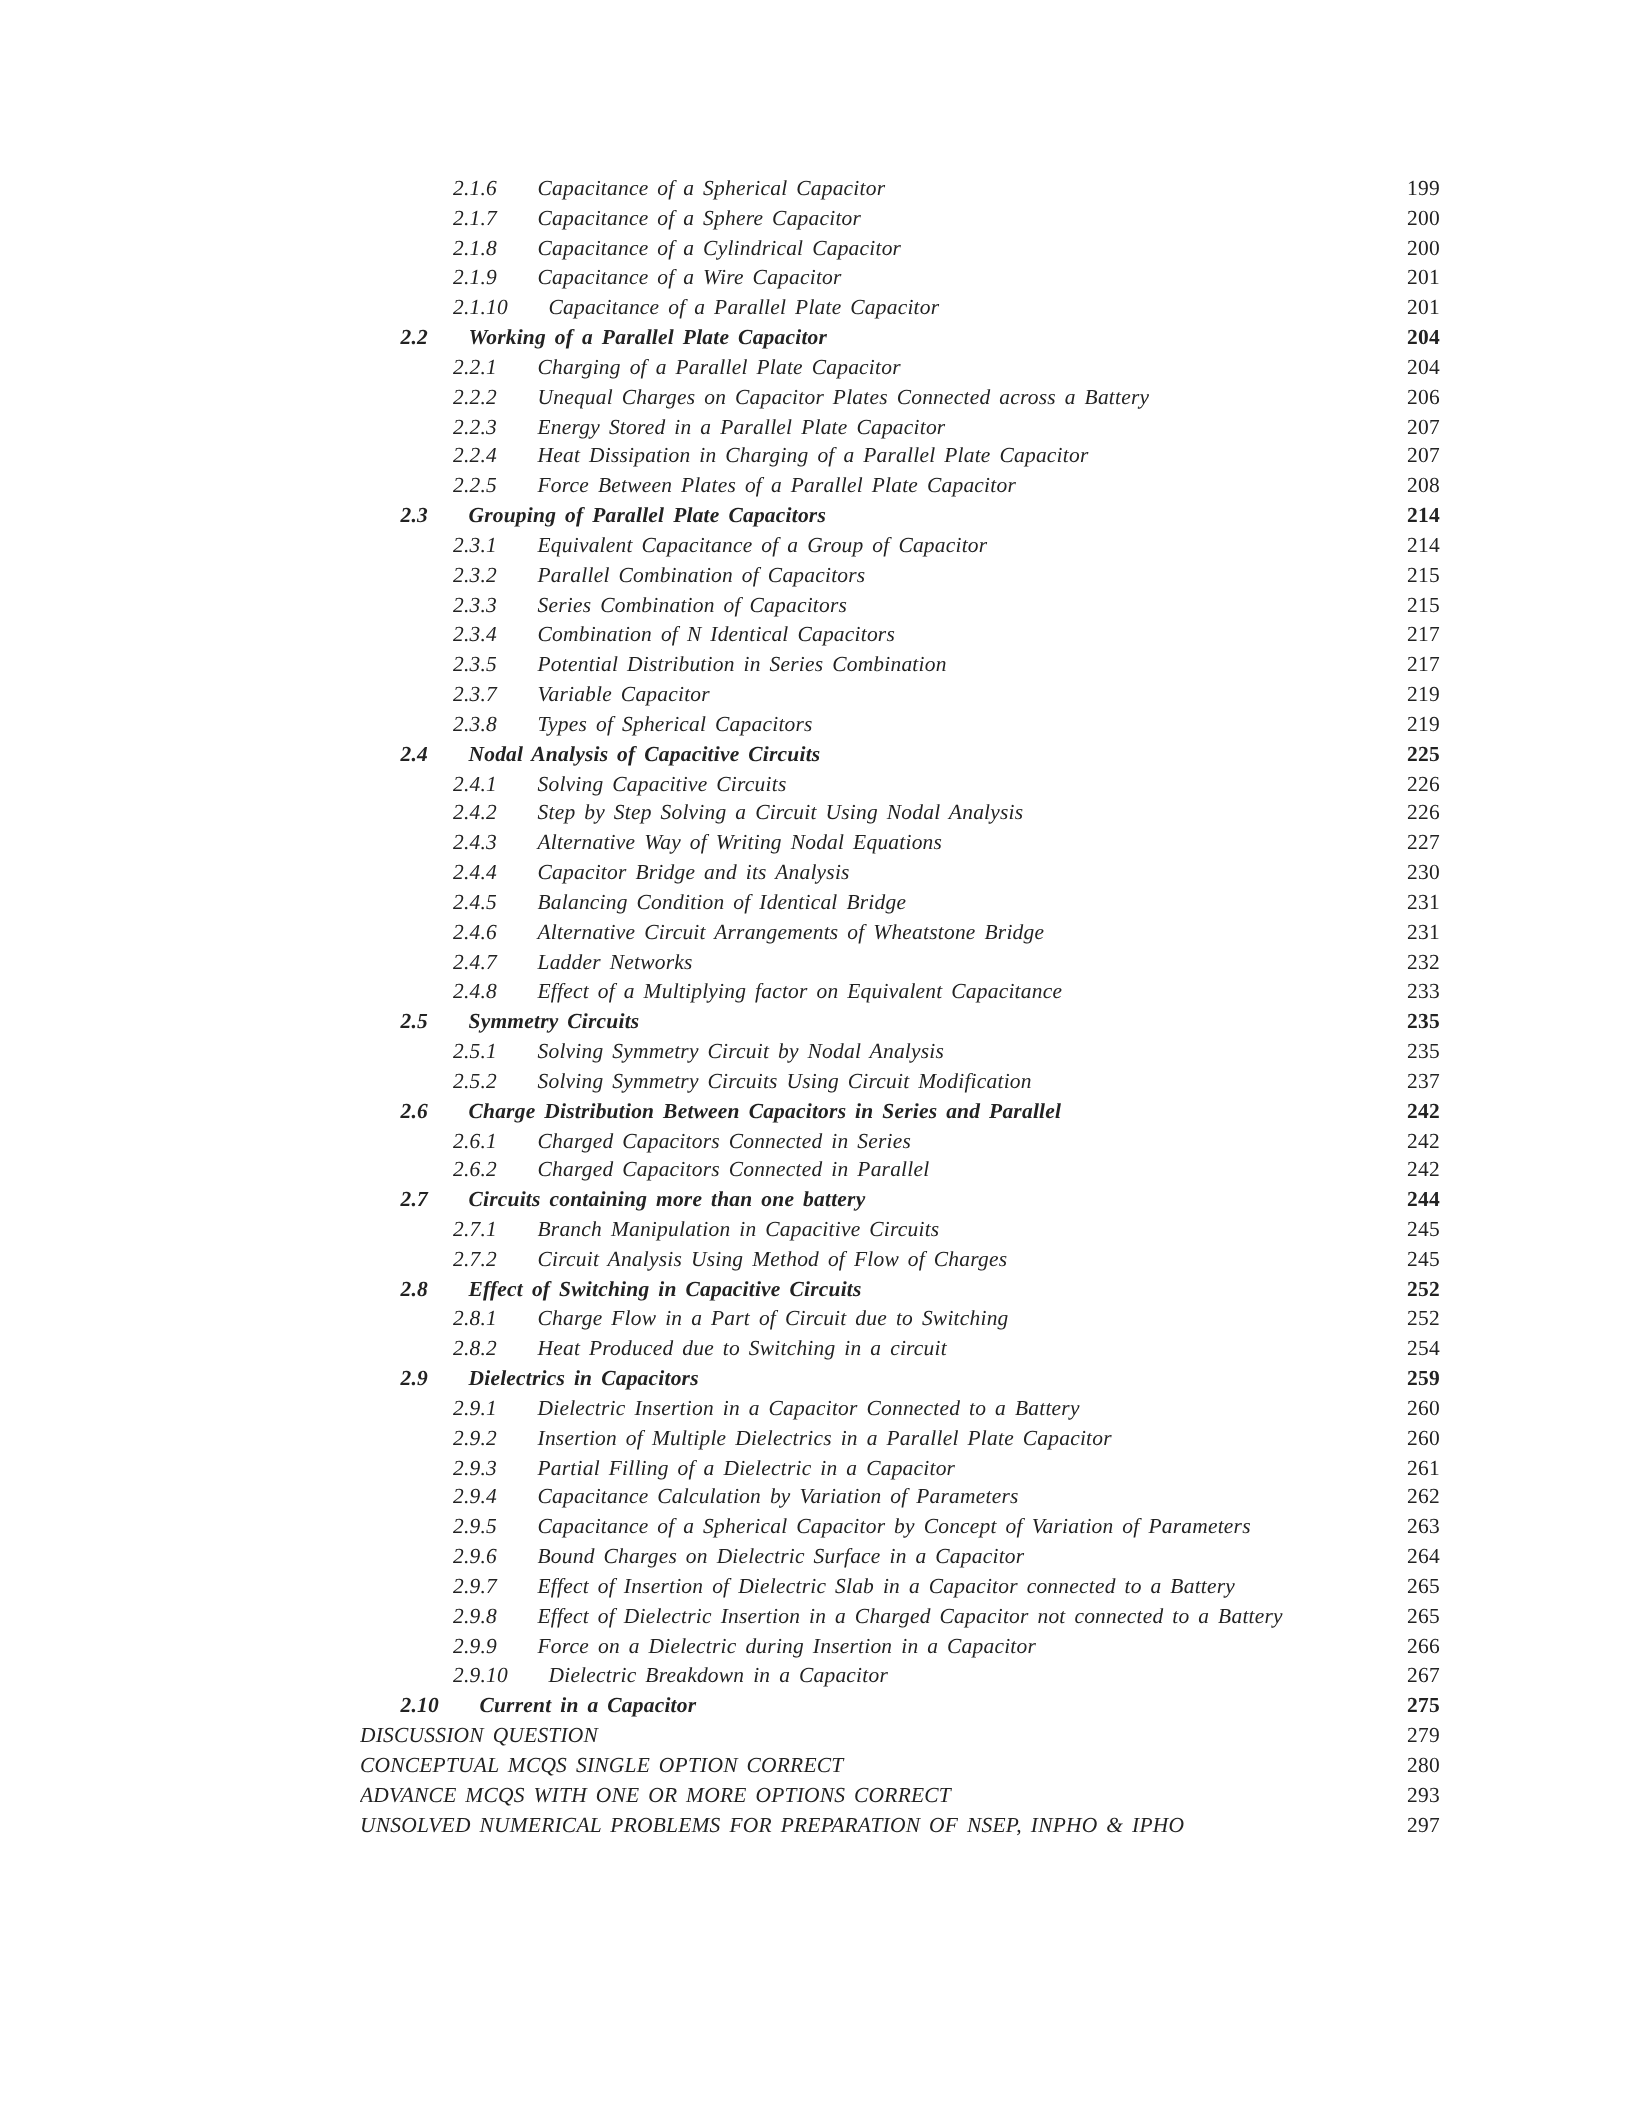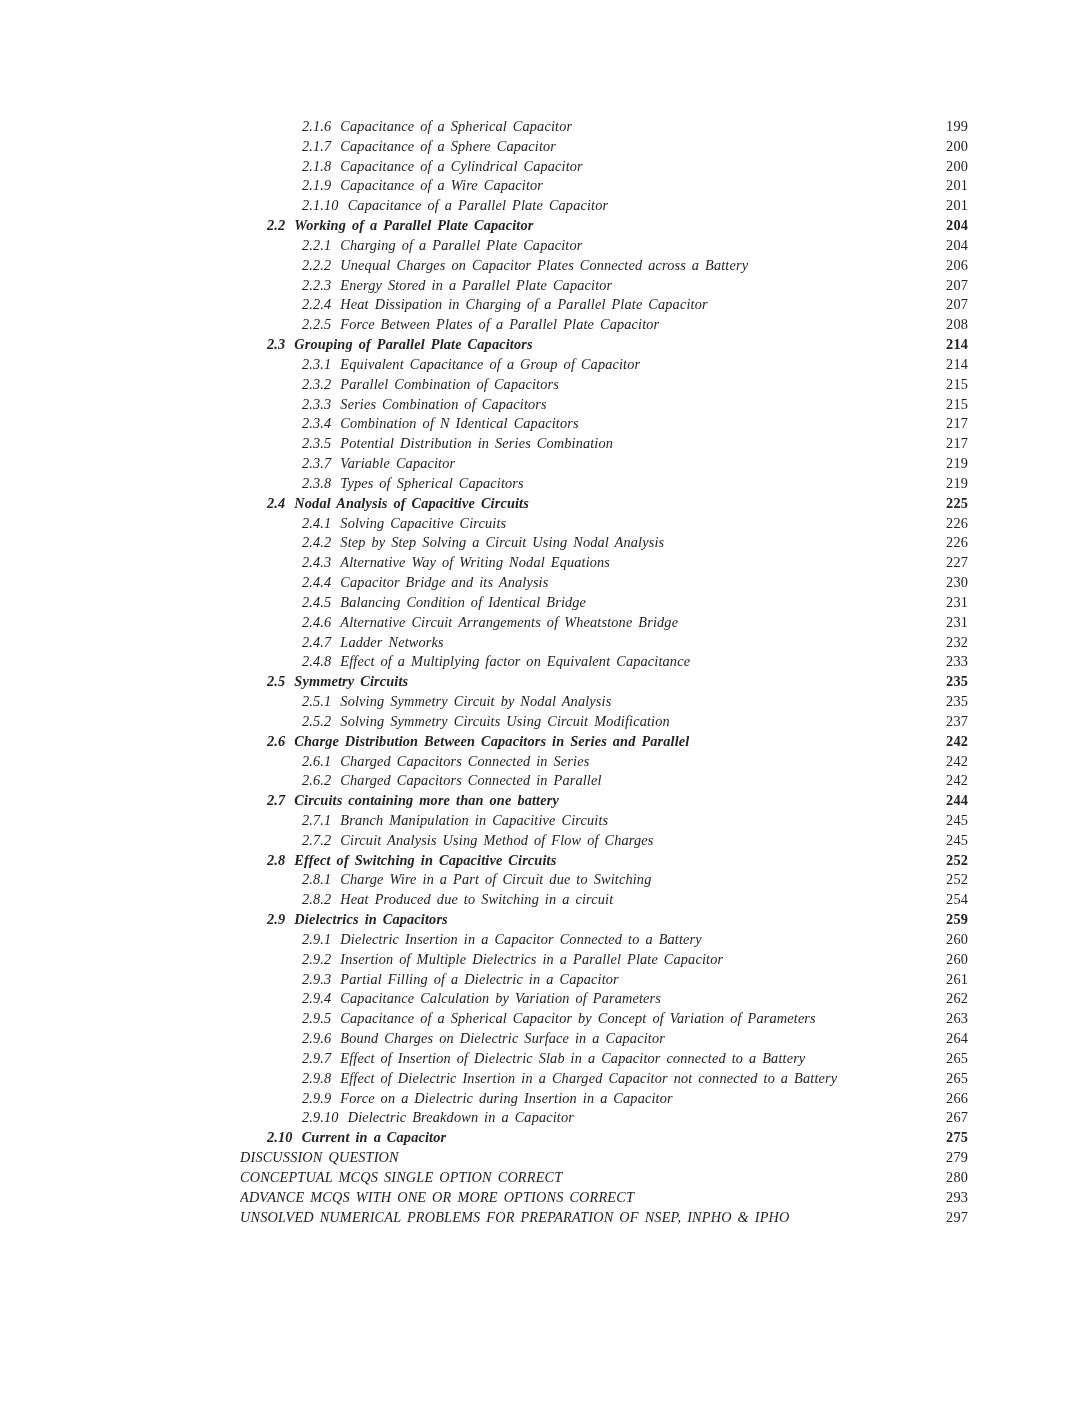--- a/index.html
+++ b/index.html
@@ -37,26 +37,25 @@
     line-height: 19.83px;
     white-space: nowrap;
   }
   .toc-text {
     flex: 1 1 auto;
     overflow: hidden;
   }
   .toc-row.lvl1 .toc-text { padding-left: 27px; }
   .toc-row.lvl2 .toc-text { padding-left: 62px; }
   .toc-row.bold { font-weight: bold; }
-  .toc-num { margin-right: 9px; }
+  .toc-num { margin-right: 27px; }
   .toc-page {
     flex: 0 0 auto;
     font-style: normal;
     margin-left: 10px;
-    text-align: right;
     min-width: 30px;
   }
 </style>
 </head>
 <body>
 
 <div class="sheet">
   <div class="toc" id="toc-list">
       <div class="toc-row lvl2">
     <span class="toc-text">
@@ -281,21 +280,21 @@
     <span class="toc-page">245</span>
   </div>
       <div class="toc-row lvl1 bold">
     <span class="toc-text">
       <span class="toc-num">2.8</span><span class="toc-title">Effect of Switching in Capacitive Circuits</span>
     </span>
     <span class="toc-page">252</span>
   </div>
       <div class="toc-row lvl2">
     <span class="toc-text">
-      <span class="toc-num">2.8.1</span><span class="toc-title">Charge Wire in a Part of Circuit due to Switching</span>
+      <span class="toc-num">2.8.1</span><span class="toc-title">Charge Flow in a Part of Circuit due to Switching</span>
     </span>
     <span class="toc-page">252</span>
   </div>
       <div class="toc-row lvl2">
     <span class="toc-text">
       <span class="toc-num">2.8.2</span><span class="toc-title">Heat Produced due to Switching in a circuit</span>
     </span>
     <span class="toc-page">254</span>
   </div>
       <div class="toc-row lvl1 bold">

